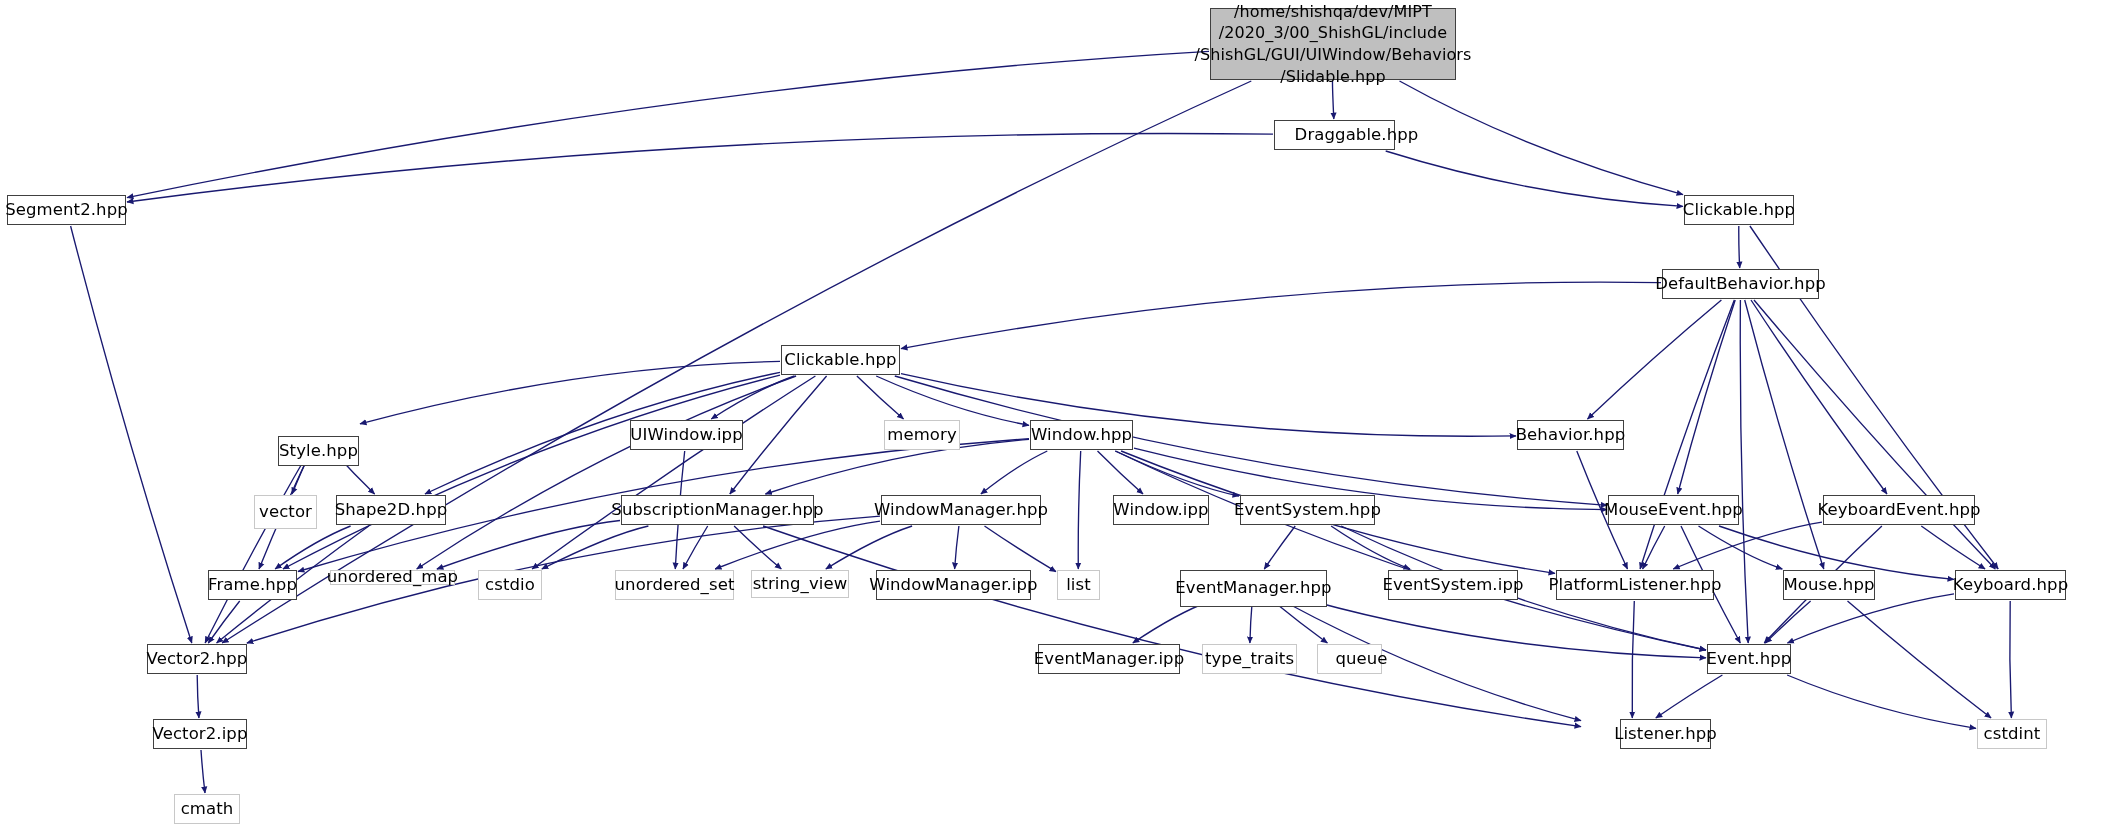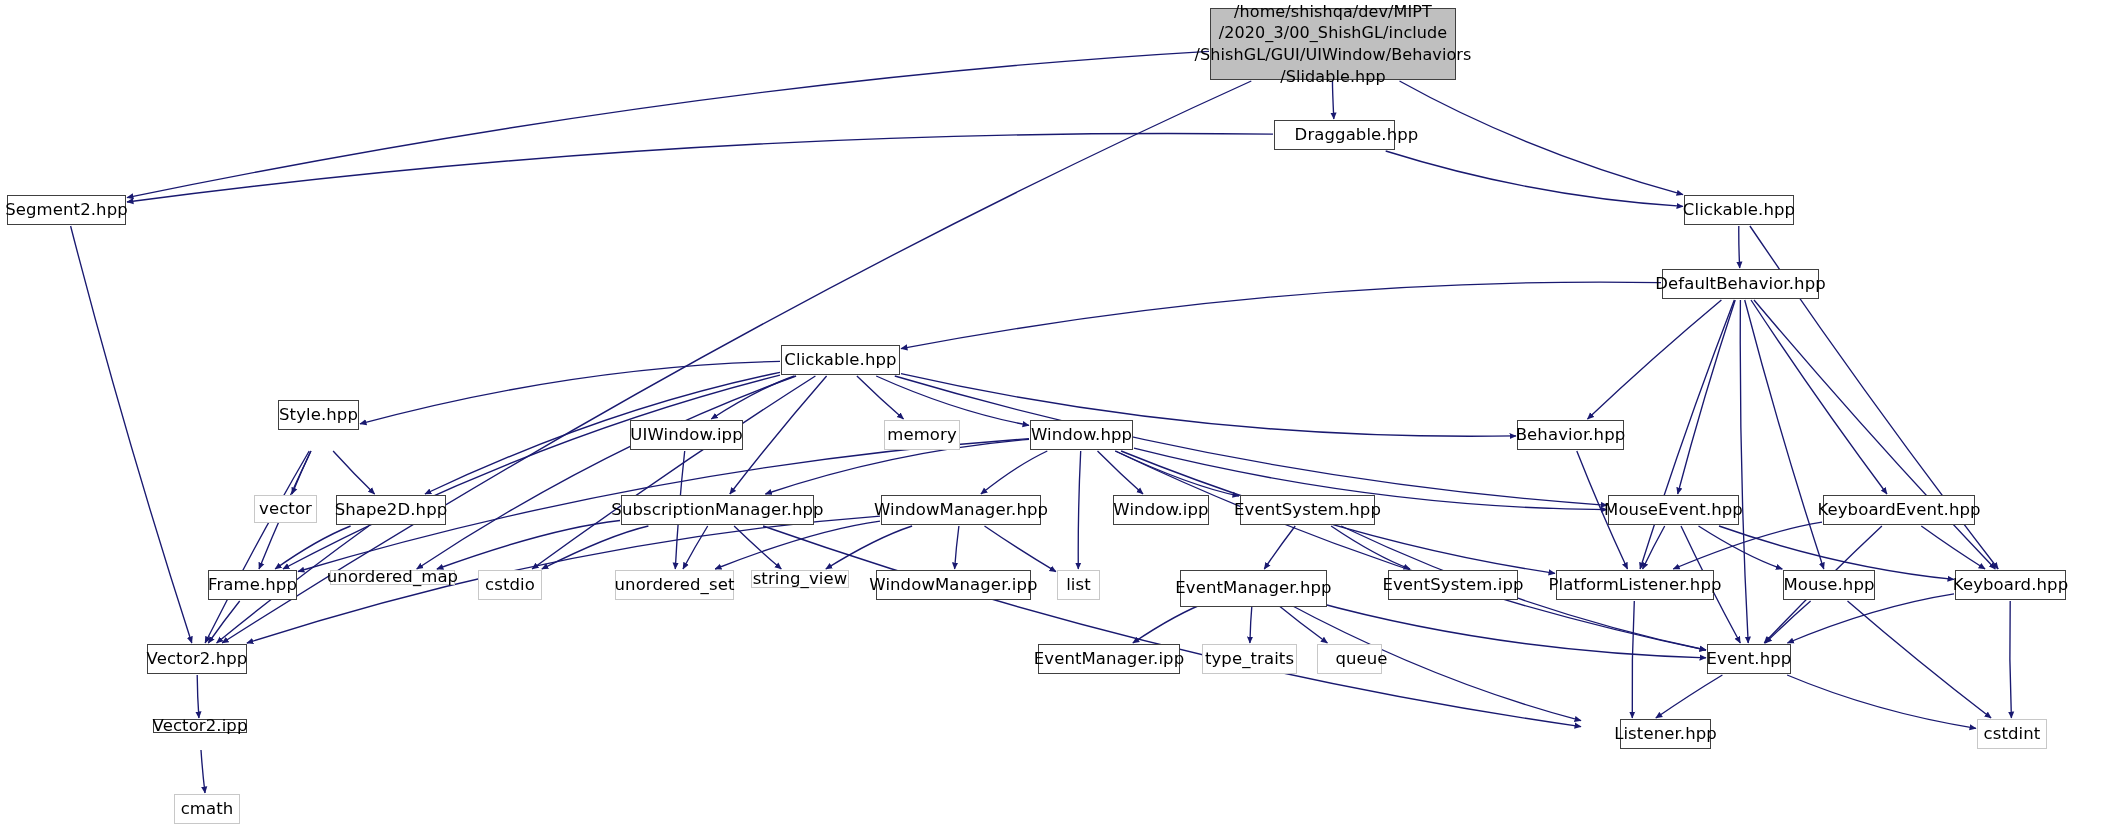--- a/index.html
+++ b/index.html
@@ -148,48 +148,48 @@
   <div id="nodes-group">
       <div class="node root" style="left: 1210px; top: 8px; width: 246px; height: 72px;">/home/shishqa/dev/MIPT
 /2020_3/00_ShishGL/include
 /ShishGL/GUI/UIWindow/Behaviors
 /Slidable.hpp</div>
       <div class="node hdr" style="left: 1274px; top: 120px; width: 121px; height: 30px; padding-left: 44px;">Draggable.hpp</div>
       <div class="node hdr" style="left: 7px; top: 195px; width: 119px; height: 30px;">Segment2.hpp</div>
       <div class="node hdr" style="left: 1684px; top: 195px; width: 110px; height: 30px;">Clickable.hpp</div>
       <div class="node hdr" style="left: 1662px; top: 269px; width: 157px; height: 30px;">DefaultBehavior.hpp</div>
       <div class="node hdr" style="left: 781px; top: 345px; width: 119px; height: 30px;">Clickable.hpp</div>
-      <div class="node hdr" style="left: 278px; top: 400px; width: 81px; height: 30px;">Style.hpp</div>
+      <div class="node hdr" style="left: 278px; top: 436px; width: 81px; height: 30px;">Style.hpp</div>
       <div class="node hdr" style="left: 630px; top: 420px; width: 113px; height: 30px;">UIWindow.ipp</div>
       <div class="node sys" style="left: 884px; top: 420px; width: 76px; height: 30px;">memory</div>
       <div class="node hdr" style="left: 1030px; top: 420px; width: 103px; height: 30px;">Window.hpp</div>
       <div class="node hdr" style="left: 1517px; top: 420px; width: 107px; height: 30px;">Behavior.hpp</div>
-      <div class="node sys" style="left: 254px; top: 495px; width: 63px; height: 28px;">vector</div>
+      <div class="node sys" style="left: 254px; top: 495px; width: 63px; height: 34px;">vector</div>
       <div class="node hdr" style="left: 336px; top: 495px; width: 110px; height: 30px;">Shape2D.hpp</div>
       <div class="node hdr" style="left: 621px; top: 495px; width: 193px; height: 30px;">SubscriptionManager.hpp</div>
       <div class="node hdr" style="left: 881px; top: 495px; width: 160px; height: 30px;">WindowManager.hpp</div>
       <div class="node hdr" style="left: 1113px; top: 495px; width: 96px; height: 30px;">Window.ipp</div>
       <div class="node hdr" style="left: 1240px; top: 495px; width: 135px; height: 30px;">EventSystem.hpp</div>
       <div class="node hdr" style="left: 1608px; top: 495px; width: 131px; height: 30px;">MouseEvent.hpp</div>
       <div class="node hdr" style="left: 1823px; top: 495px; width: 152px; height: 30px;">KeyboardEvent.hpp</div>
       <div class="node hdr" style="left: 208px; top: 570px; width: 89px; height: 30px;">Frame.hpp</div>
       <div class="node sys" style="left: 330px; top: 570px; width: 125px; height: 15px;">unordered_map</div>
       <div class="node sys" style="left: 478px; top: 570px; width: 64px; height: 30px;">cstdio</div>
       <div class="node sys" style="left: 615px; top: 570px; width: 119px; height: 30px;">unordered_set</div>
-      <div class="node sys" style="left: 751px; top: 570px; width: 98px; height: 18px;">string_view</div>
+      <div class="node sys" style="left: 751px; top: 570px; width: 98px; height: 28px;">string_view</div>
       <div class="node hdr" style="left: 876px; top: 570px; width: 155px; height: 30px;">WindowManager.ipp</div>
       <div class="node sys" style="left: 1057px; top: 570px; width: 43px; height: 30px;">list</div>
       <div class="node hdr" style="left: 1180px; top: 570px; width: 147px; height: 37px;">EventManager.hpp</div>
       <div class="node hdr" style="left: 1388px; top: 570px; width: 130px; height: 30px;">EventSystem.ipp</div>
       <div class="node hdr" style="left: 1556px; top: 570px; width: 158px; height: 30px;">PlatformListener.hpp</div>
       <div class="node hdr" style="left: 1783px; top: 570px; width: 92px; height: 30px;">Mouse.hpp</div>
       <div class="node hdr" style="left: 1955px; top: 570px; width: 111px; height: 30px;">Keyboard.hpp</div>
       <div class="node hdr" style="left: 147px; top: 644px; width: 100px; height: 30px;">Vector2.hpp</div>
       <div class="node hdr" style="left: 1038px; top: 644px; width: 142px; height: 30px;">EventManager.ipp</div>
       <div class="node sys" style="left: 1202px; top: 644px; width: 95px; height: 30px;">type_traits</div>
       <div class="node sys" style="left: 1317px; top: 644px; width: 65px; height: 30px; padding-left: 24px;">queue</div>
       <div class="node hdr" style="left: 1707px; top: 644px; width: 84px; height: 30px;">Event.hpp</div>
-      <div class="node hdr" style="left: 153px; top: 719px; width: 94px; height: 14px;">Vector2.ipp</div>
+      <div class="node hdr" style="left: 153px; top: 719px; width: 94px; height: 30px;">Vector2.ipp</div>
       <div class="node hdr" style="left: 1582px; top: 719px; width: 91px; height: 30px; margin-left: 38px;">Listener.hpp</div>
       <div class="node sys" style="left: 1977px; top: 719px; width: 70px; height: 30px;">cstdint</div>
       <div class="node sys" style="left: 174px; top: 794px; width: 66px; height: 30px;">cmath</div>
     </div>
 </div>
 
 </body></html>

